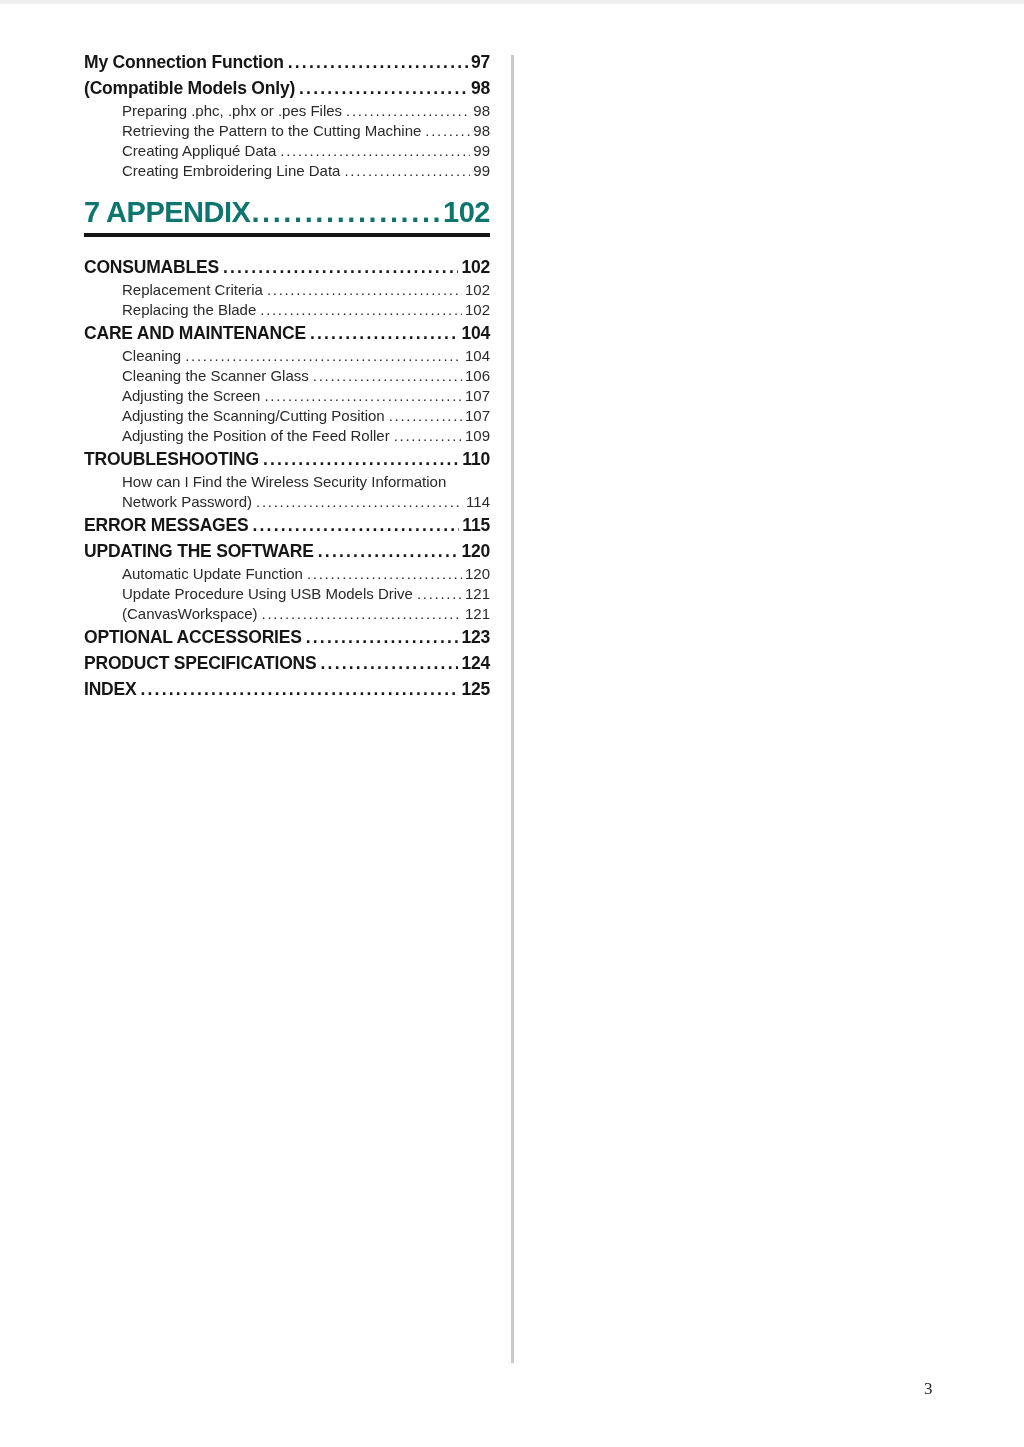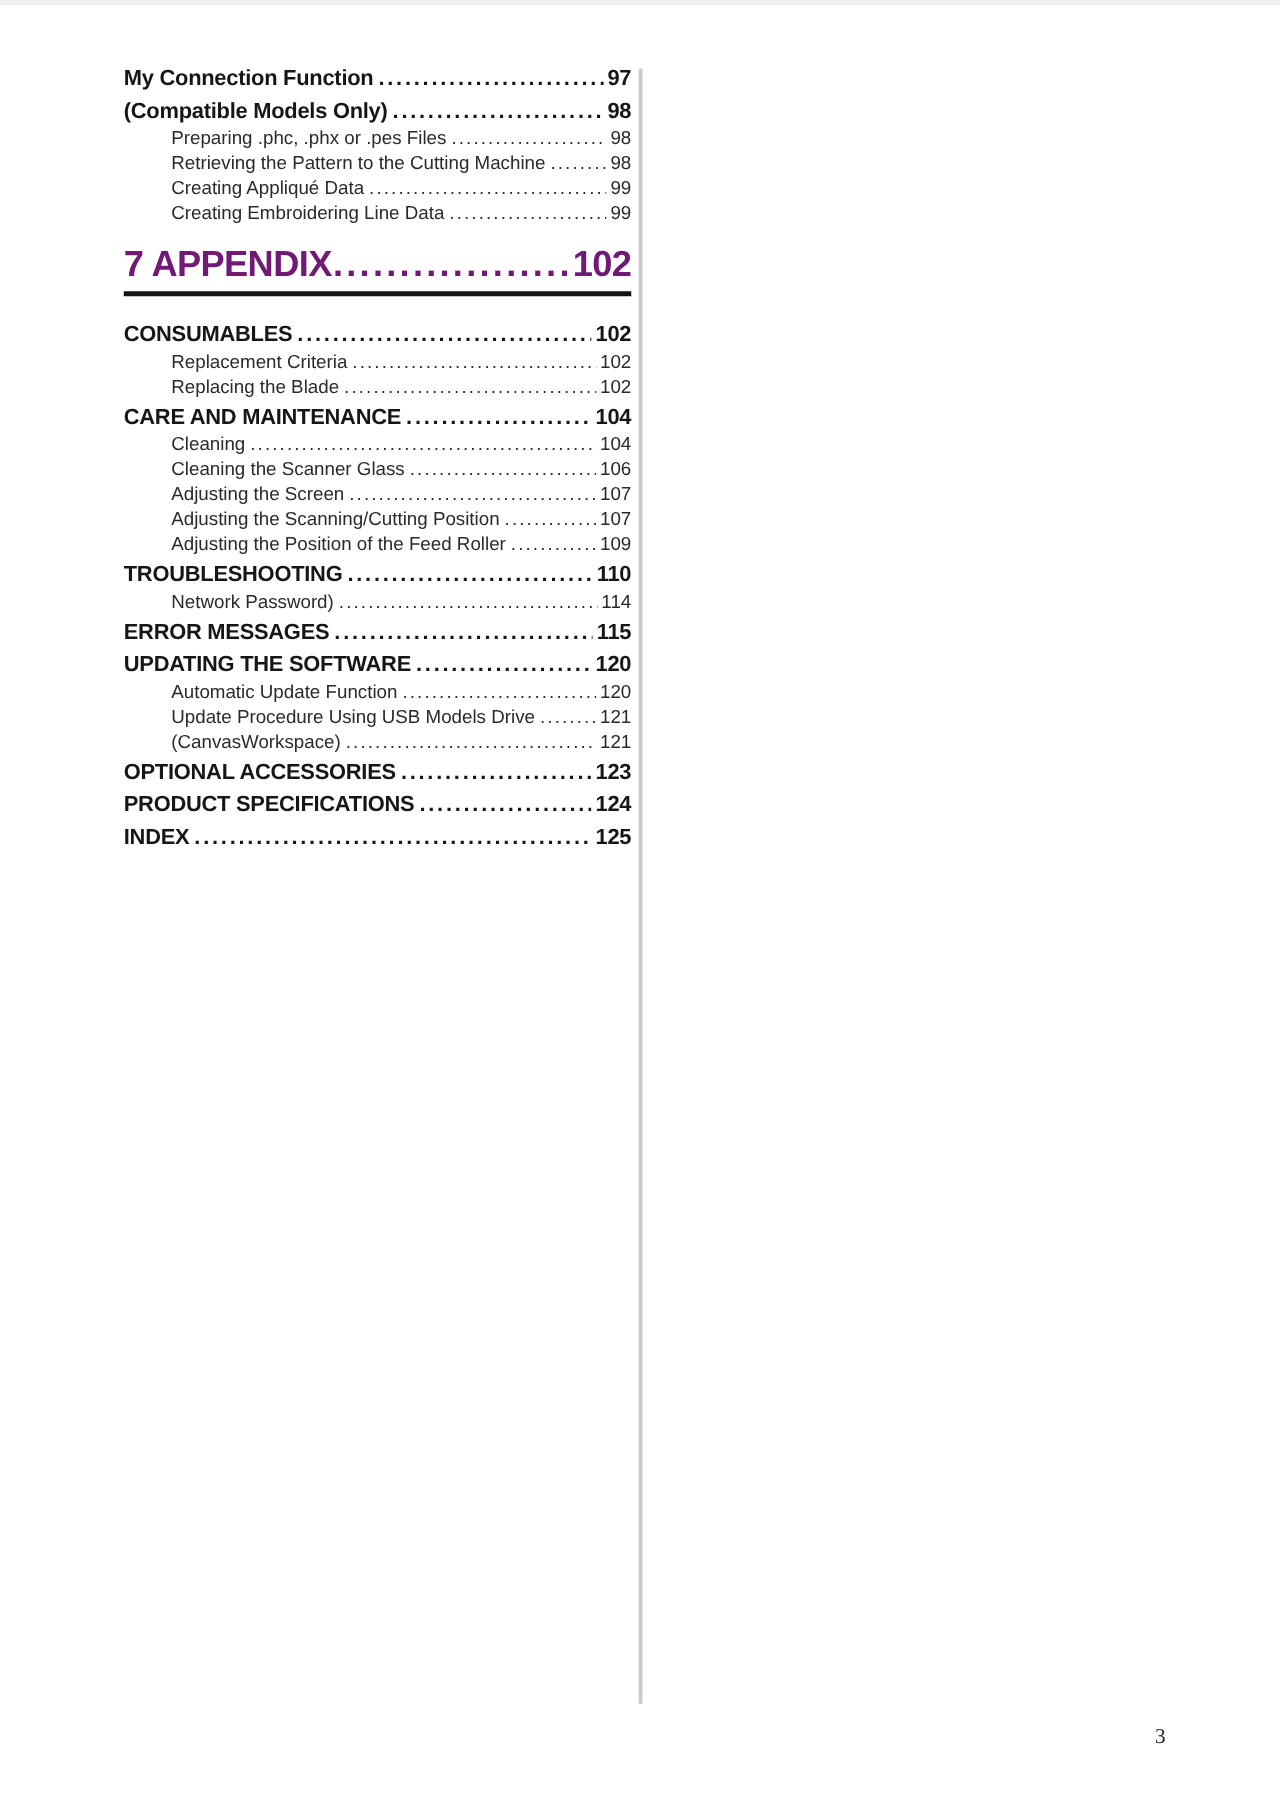--- a/index.html
+++ b/index.html
@@ -15,21 +15,21 @@
     color: #1e1e1e;
     overflow: hidden;
   }
   .scan-edge-top {
     position: absolute; left: 0; top: 0; width: 1024px; height: 4px;
     background: #efefef;
   }
   
   .toc {
     position: absolute;
-    left: 99px;
+    left: 84px;
     top: 49px;
     width: 406px;
   }
   .row {
     display: flex;
     align-items: baseline;
   }
   .row.b {
     font-weight: 700;
     font-size: 17.5px;
@@ -57,21 +57,21 @@
   }
   .row.s .leader::after { letter-spacing: 1.7px; }
   .pg { flex: 0 0 auto; white-space: nowrap; }
   
   .chapter {
     display: flex;
     align-items: center;
     margin: 14px 0 17px 0;
     padding-bottom: 4px;
     border-bottom: 4px solid #141414;
-    color: #701a75;
+    color: #0f766e;
     font-weight: 700;
     font-size: 29px;
     line-height: 34px;
     letter-spacing: -0.5px;
   }
   .chapter .leader { margin: 0 1px; }
   .chapter .leader::after { letter-spacing: 2.6px; }
   
   .divider {
     position: absolute;
@@ -179,20 +179,23 @@
     <span class="label">Adjusting the Position of the Feed Roller</span>
     <span class="leader"></span>
     <span class="pg">109</span>
   </div>
   <div class="row b">
     <span class="label">TROUBLESHOOTING</span>
     <span class="leader"></span>
     <span class="pg">110</span>
   </div>
   <div class="row s">
+    <span class="label">How can I Find the Wireless Security Information</span>
+  </div>
+  <div class="row s">
     <span class="label">Network Password)</span>
     <span class="leader"></span>
     <span class="pg">114</span>
   </div>
   <div class="row b">
     <span class="label">ERROR MESSAGES</span>
     <span class="leader"></span>
     <span class="pg">115</span>
   </div>
   <div class="row b">

